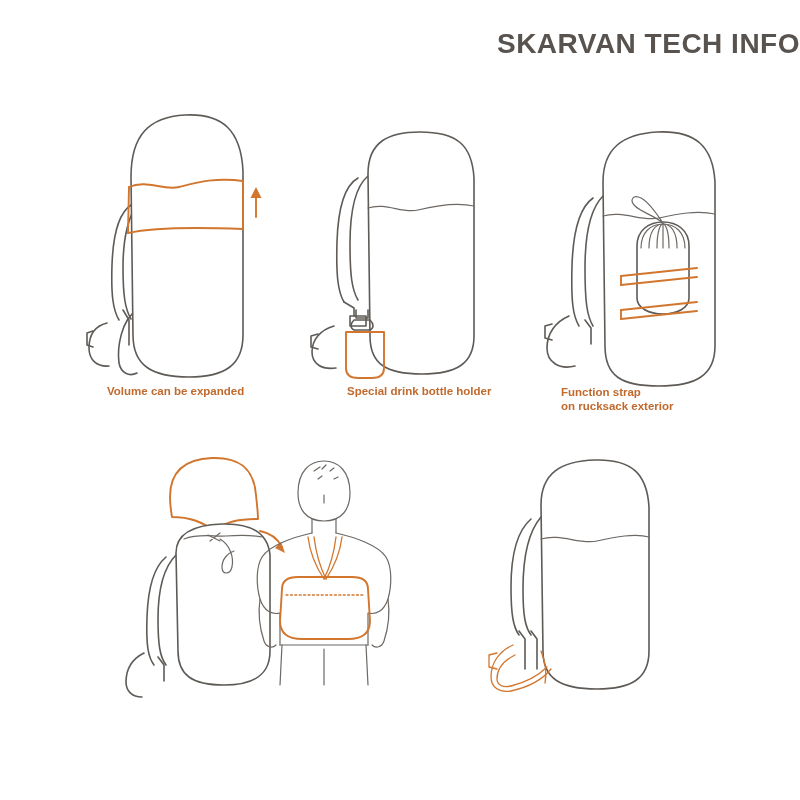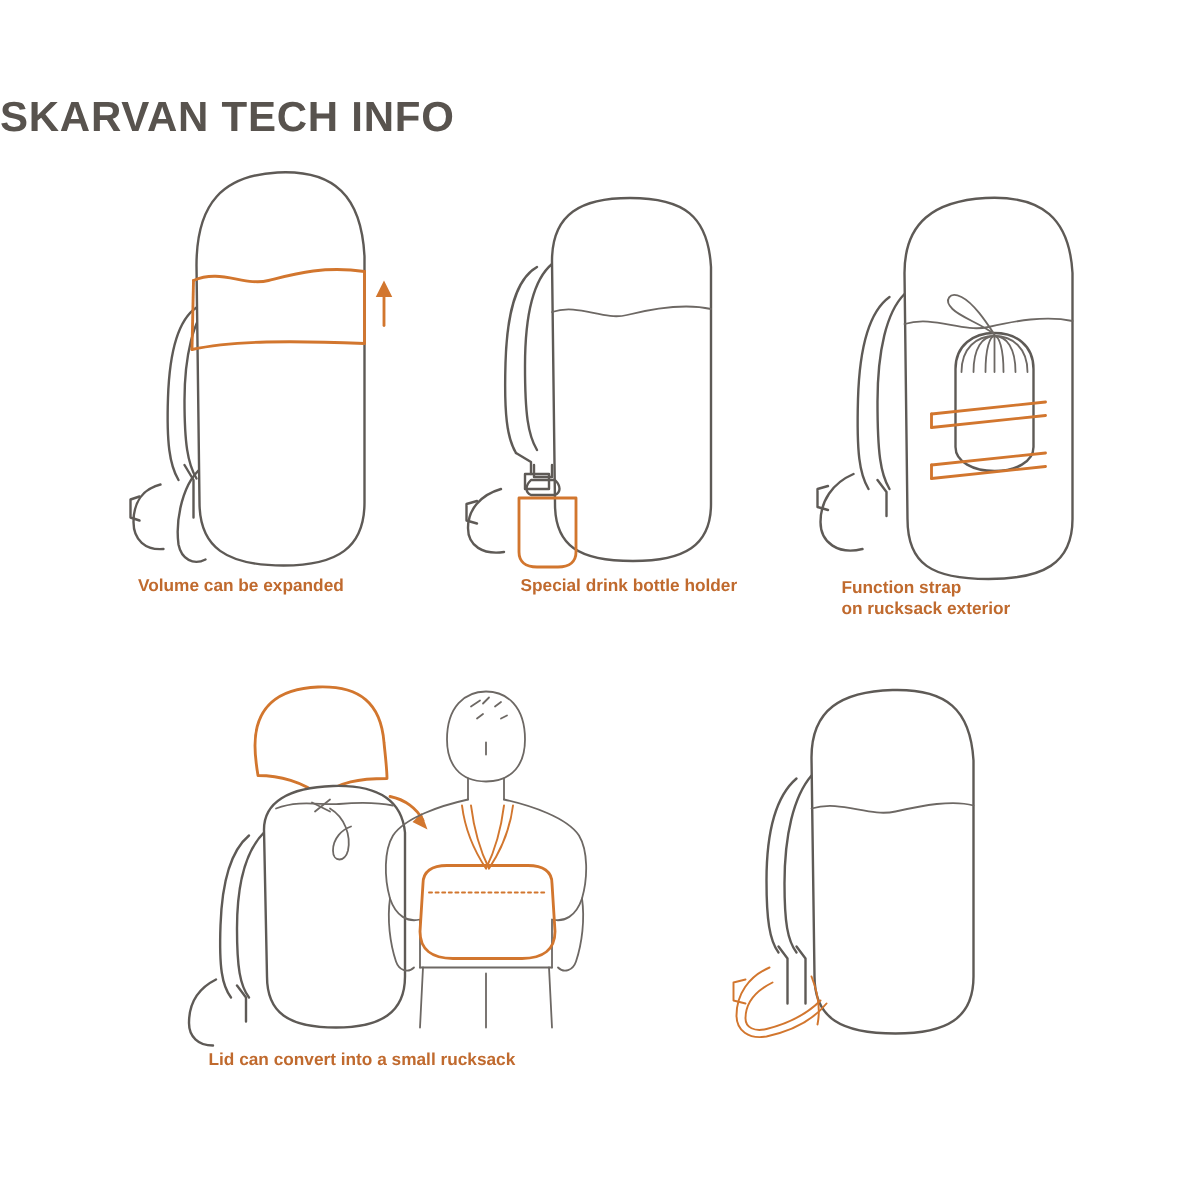--- a/index.html
+++ b/index.html
@@ -19,27 +19,26 @@
     position: relative;
     width: 800px;
     height: 800px;
     background: #ffffff;
   }
   .title {
     position: absolute;
     left: 0;
     top: 28px;
     width: 800px;
-    text-align: left;
+    text-align: right;
     font-size: 28px;
     font-weight: bold;
     letter-spacing: 0.5px;
     color: #58534e;
     font-family: "Liberation Sans", sans-serif;
-    margin-top: 34px;
   }
   .panel {
     position: absolute;
   }
   .caption {
     position: absolute;
     color: #c06a2e;
     font-size: 11.5px;
     font-weight: bold;
     line-height: 14px;
@@ -79,21 +78,21 @@
       <path class="or" d="M43 128 C 70 122, 110 122, 158 124"></path>
       <path class="or" d="M44 82 L 43 128"></path>
       <path class="or" d="M158 76 L 158 124"></path>
 
       <g>
         <path class="or" d="M171 112 L 171 88"></path>
         <path class="or-f" d="M171 82 L 176.5 93 L 165.5 93 Z"></path>
       </g>
     </svg>
   </div>
-  <div class="caption" style="left:92px; top:384px;">Volume can be expanded</div>
+  <div class="caption" style="left:107px; top:384px;">Volume can be expanded</div>
 
   <div class="panel" style="left:310px; top:130px;">
     <svg width="200" height="250" viewBox="0 0 200 250">
 
       <path class="ln" d="M48 48 C 34 56, 28 78, 27 112 C 26 146, 28 162, 34 172"></path>
       <path class="ln" d="M58 46 C 46 56, 40 80, 40 114 C 40 146, 42 160, 48 170"></path>
       <path class="ln" d="M34 172 L 44 178 L 44 186"></path>
       <path class="ln" d="M40 186 L 56 186 L 56 196 L 40 196 Z"></path>
 
       <path class="ln" d="M24 196 C 10 200, 2 210, 2 222 C 2 234, 12 240, 26 238"></path>
@@ -199,21 +198,20 @@
       <path class="or-t" d="M184 92 C 186 108, 190 122, 196 134"></path>
       <path class="or-t" d="M212 92 C 210 108, 204 122, 196 134"></path>
       <path class="or-t" d="M206 92 C 204 108, 200 122, 194 134"></path>
 
       <path class="or" d="M152 144 C 152 136, 158 132, 168 132 L 222 132 C 232 132, 238 136, 238 144
                L 240 176 C 240 188, 232 194, 218 194 L 172 194 C 158 194, 150 188, 150 176 Z"></path>
 
       <path class="or-t" d="M156 150 L 234 150" stroke-dasharray="2 2.4"></path>
     </svg>
   </div>
-  <div class="caption" style="left:139px; top:700px;">Lid can convert into a small rucksack</div>
 
   <div class="panel" style="left:485px; top:455px;">
     <svg width="200" height="240" viewBox="0 0 200 240">
 
       <path class="ln" d="M46 64 C 32 76, 26 100, 26 132 C 26 158, 28 172, 34 180"></path>
       <path class="ln" d="M56 62 C 44 76, 38 102, 38 134 C 38 160, 40 172, 46 180"></path>
       <path class="ln" d="M34 176 L 40 184 L 40 214"></path>
       <path class="ln" d="M46 176 L 52 184 L 52 214"></path>
 
       <path class="ln wh" d="M56 50 C 56 18, 76 6, 110 5 C 146 4, 162 18, 164 52

